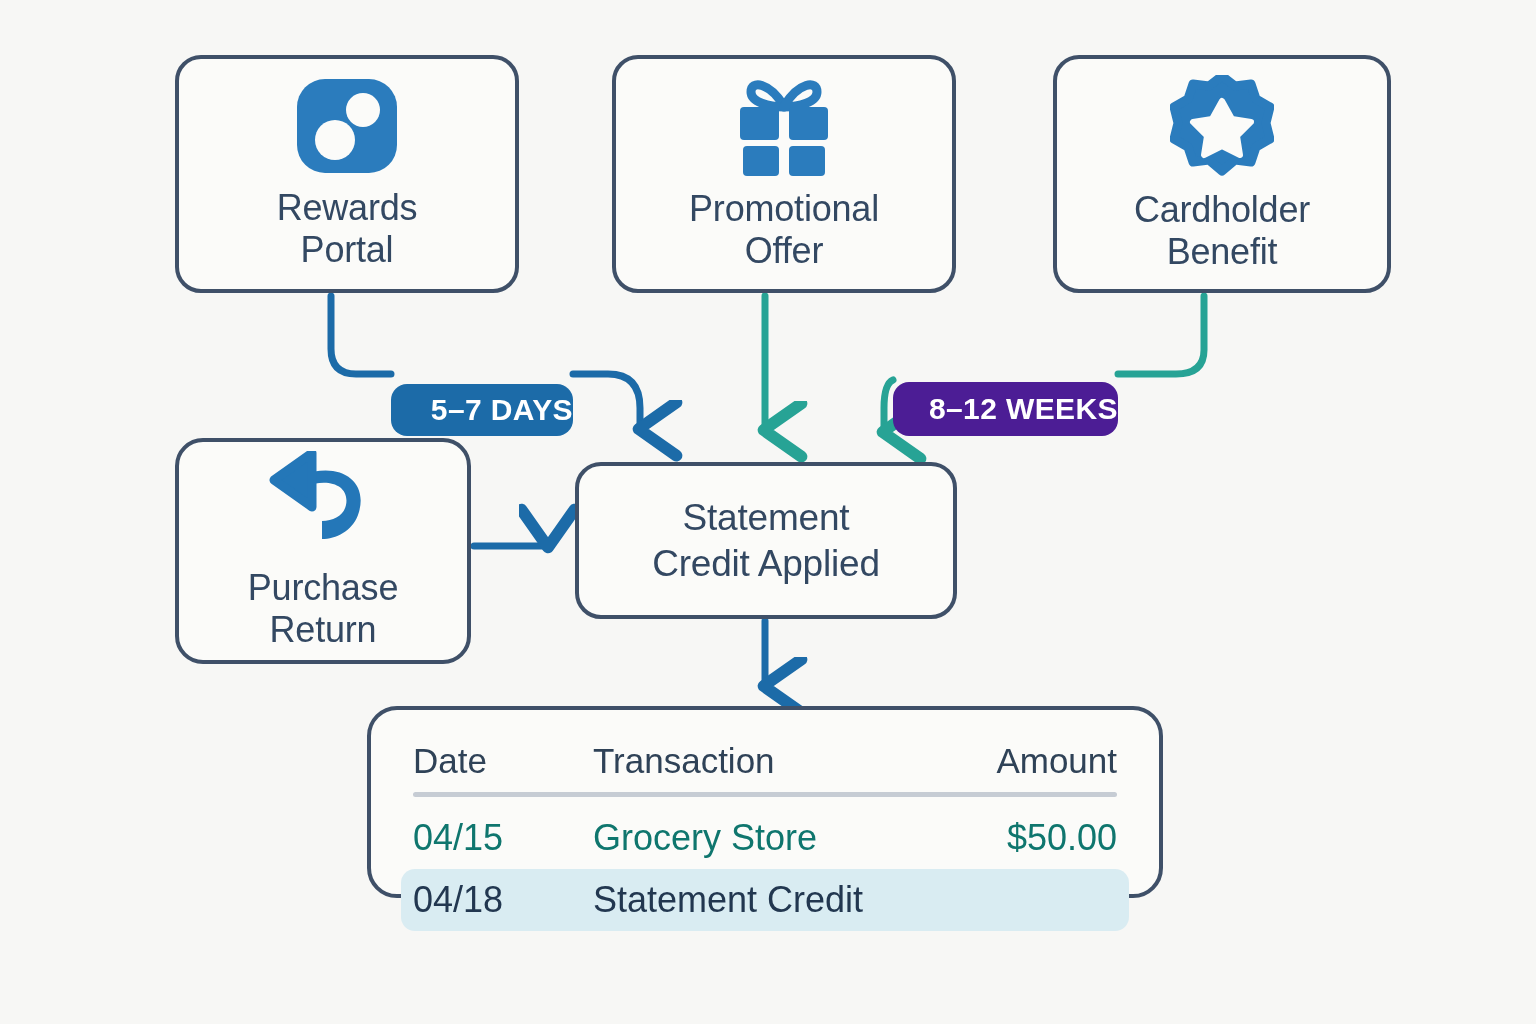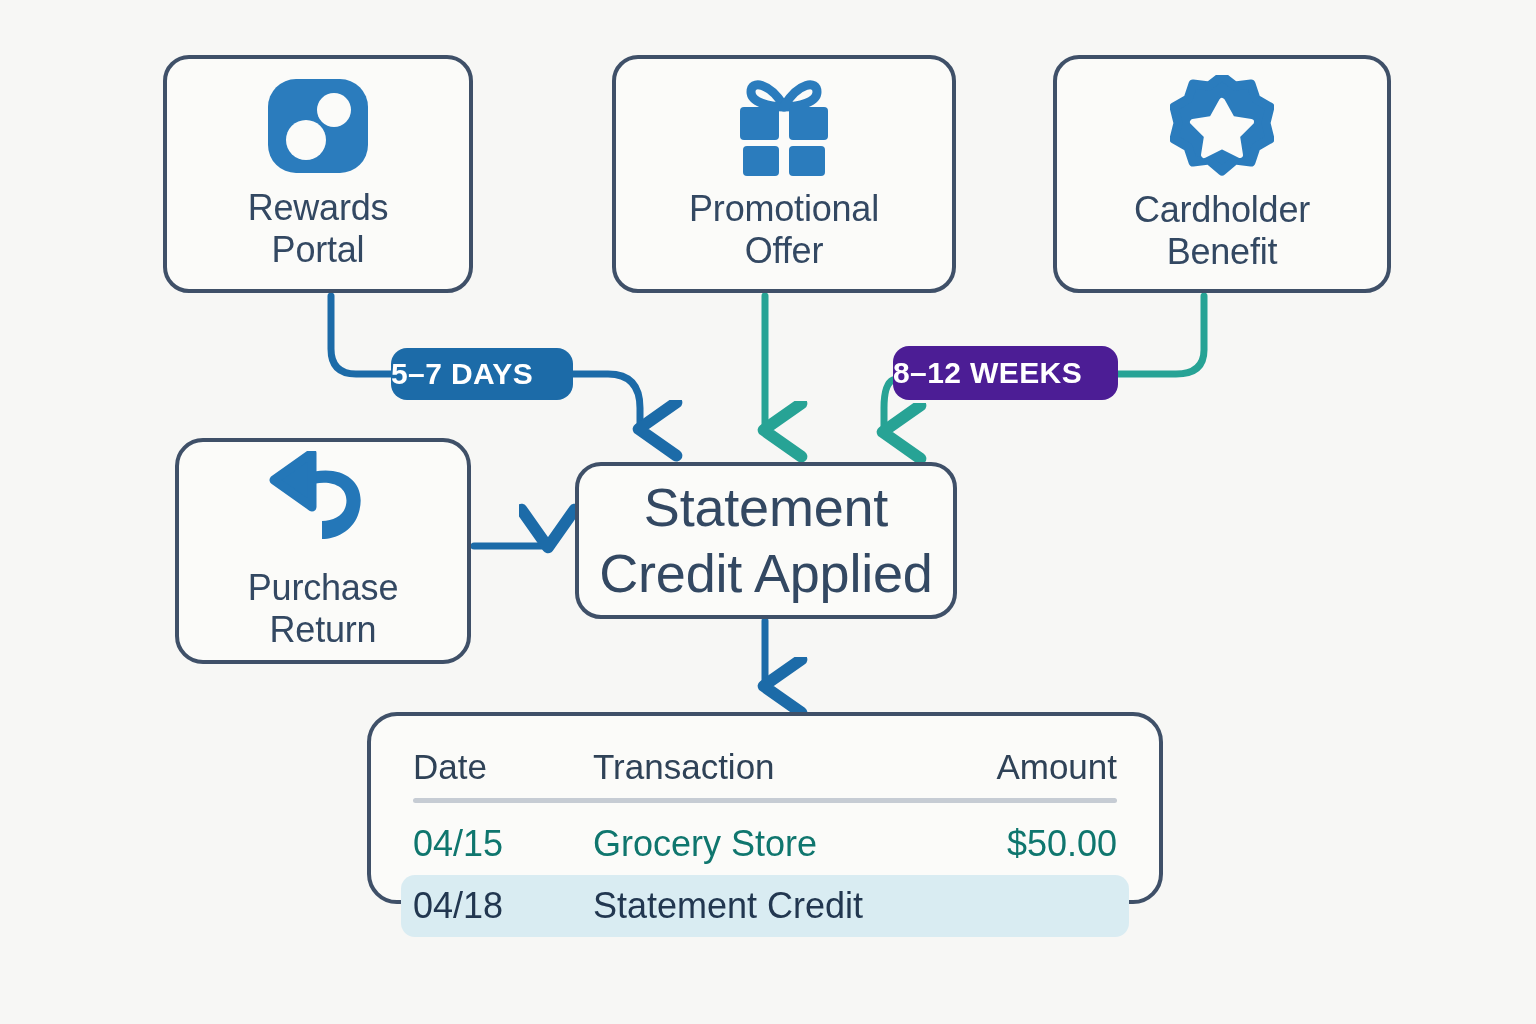--- a/index.html
+++ b/index.html
@@ -36,45 +36,44 @@
   .node-label {
     color: #334862;
     font-size: 36px;
     line-height: 1.16;
     text-align: center;
     letter-spacing: -0.2px;
     white-space: pre-line;
     font-weight: 400;
   }
   
-  #card-rewards  { left: 163px; top: 55px;  width: 310px; height: 238px; }
+  #card-rewards  { left: 175px; top: 55px;  width: 344px; height: 238px; }
   #card-promo    { left: 612px; top: 55px;  width: 344px; height: 238px; }
   #card-benefit  { left: 1053px;top: 55px;  width: 338px; height: 238px; }
   #card-return   { left: 175px; top: 438px; width: 296px; height: 226px; border-radius: 28px; }
 
   
   #node-center {
     left: 575px; top: 462px; width: 382px; height: 157px;
     border-radius: 26px;
   }
   #node-center .node-label {
-    font-size: 54px;
+    font-size: 37px;
     line-height: 1.22;
   }
 
   
   #table-card {
     position: absolute;
     left: 367px; top: 706px; width: 796px; height: 192px;
     box-sizing: border-box;
     background: #fbfbf9;
     border: 4px solid #3f5068;
     border-radius: 30px;
     padding: 22px 30px 34px 30px;
-    margin-top: 6px;
   }
   .trow {
     display: flex;
     align-items: center;
     height: 62px;
     padding: 0 12px;
     box-sizing: border-box;
   }
   .trow.header { height: 58px; }
   .trow.highlight {
@@ -111,27 +110,28 @@
     width: 1536px; height: 1024px;
     pointer-events: none;
   }
 
   
   .pill {
     position: absolute;
     box-sizing: border-box;
     display: flex;
     align-items: center;
-    justify-content: flex-start;
+    justify-content: flex-end;
     border-radius: 16px;
     color: #ffffff;
     font-size: 30px;
     font-weight: 700;
     letter-spacing: 0.4px;
     white-space: nowrap;
+    margin-top: 36px;
   }
   #pill-days  { left: 391px; top: 348px; width: 182px; height: 52px; background: #1c6ba8; }
   #pill-weeks { left: 893px; top: 346px; width: 225px; height: 54px; background: #4c1d95; }
 </style>
 </head>
 <body>
 
 <div id="stage">
 
   <svg id="wires" viewBox="0 0 1536 1024">

